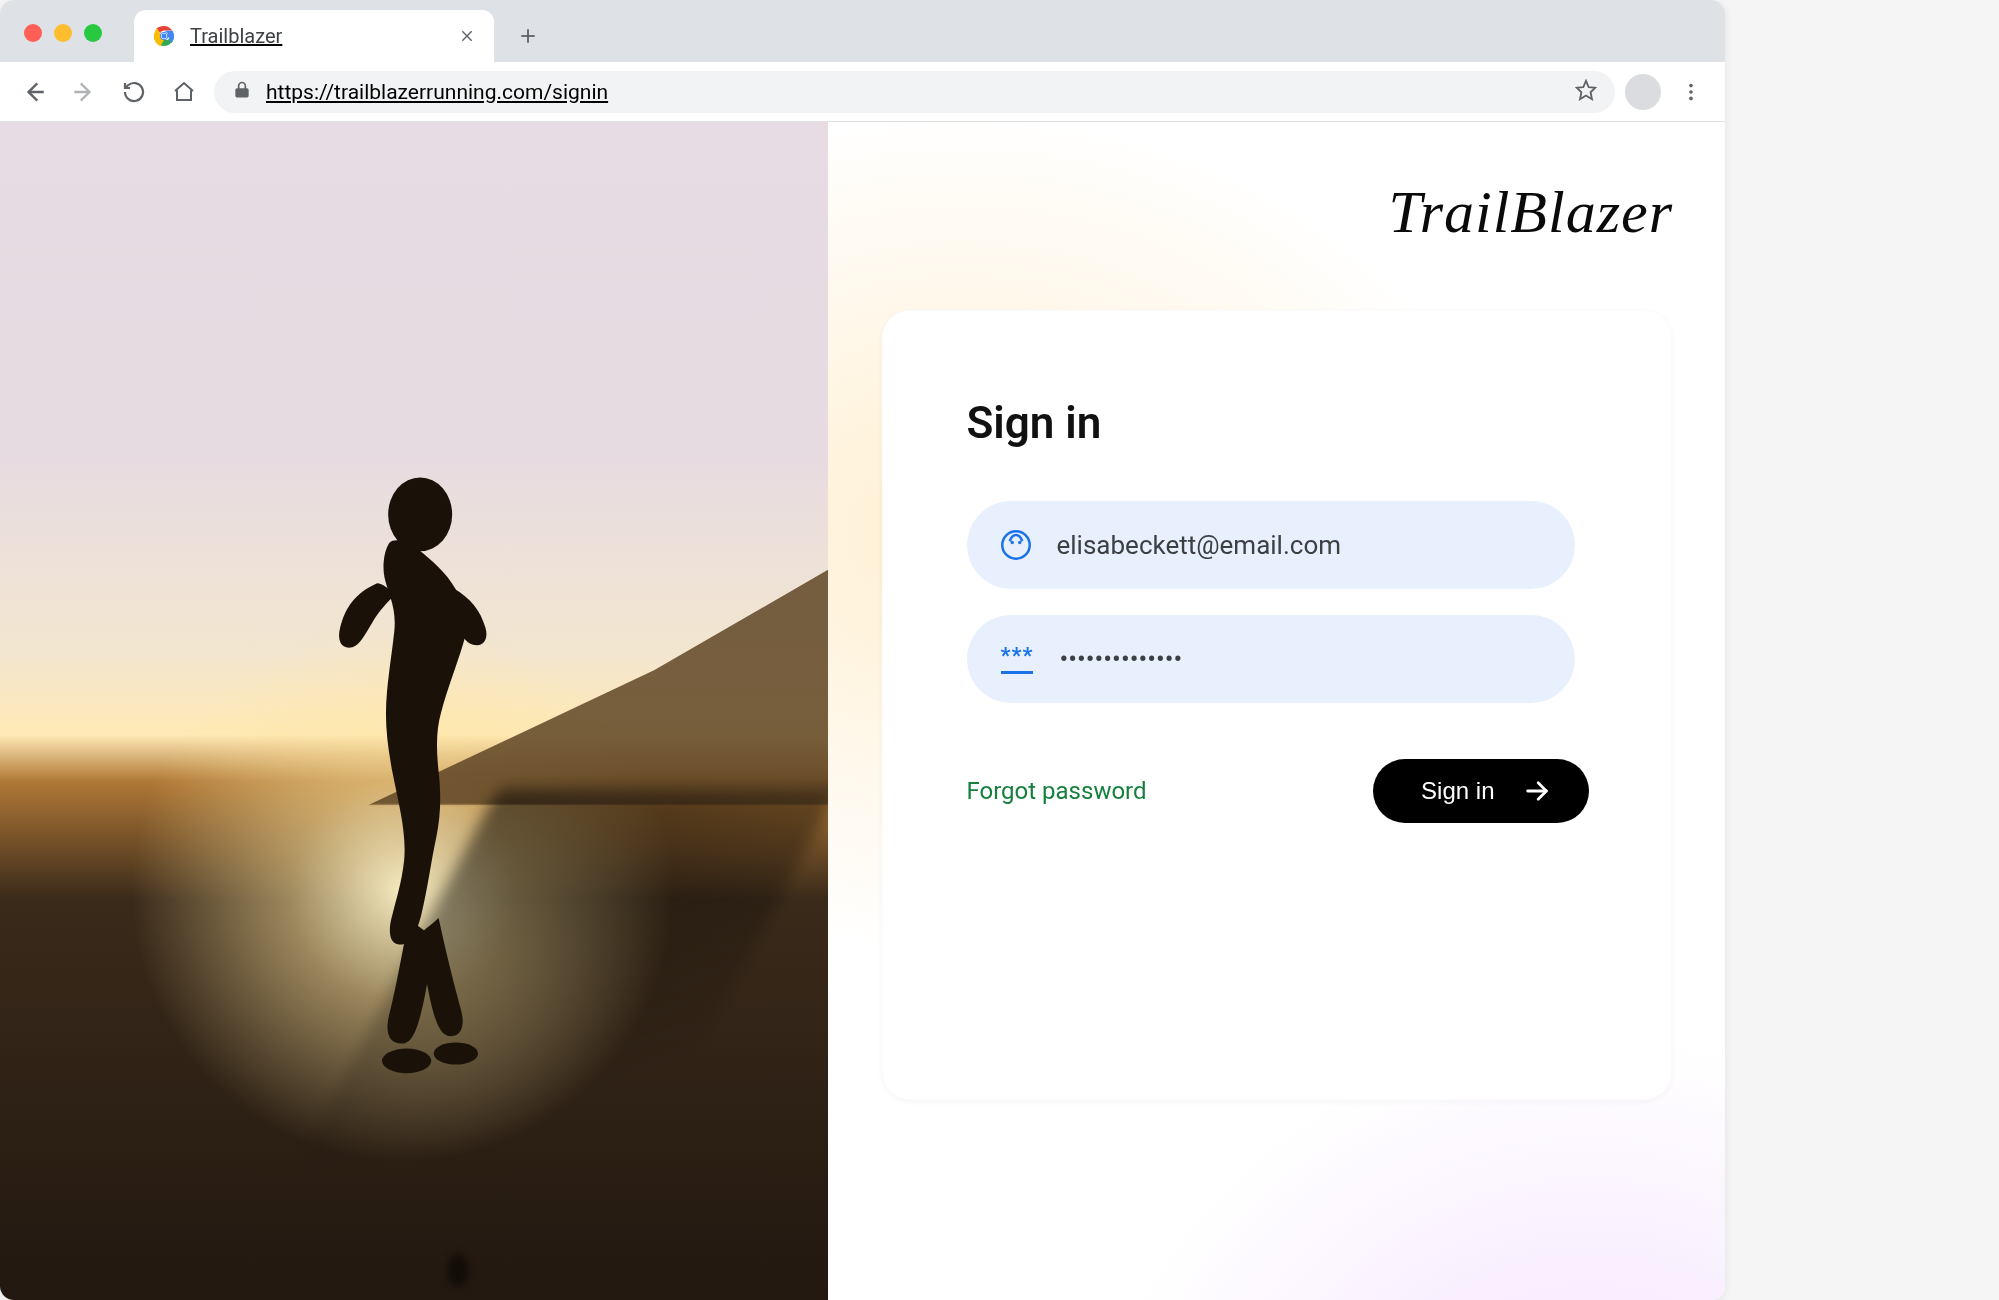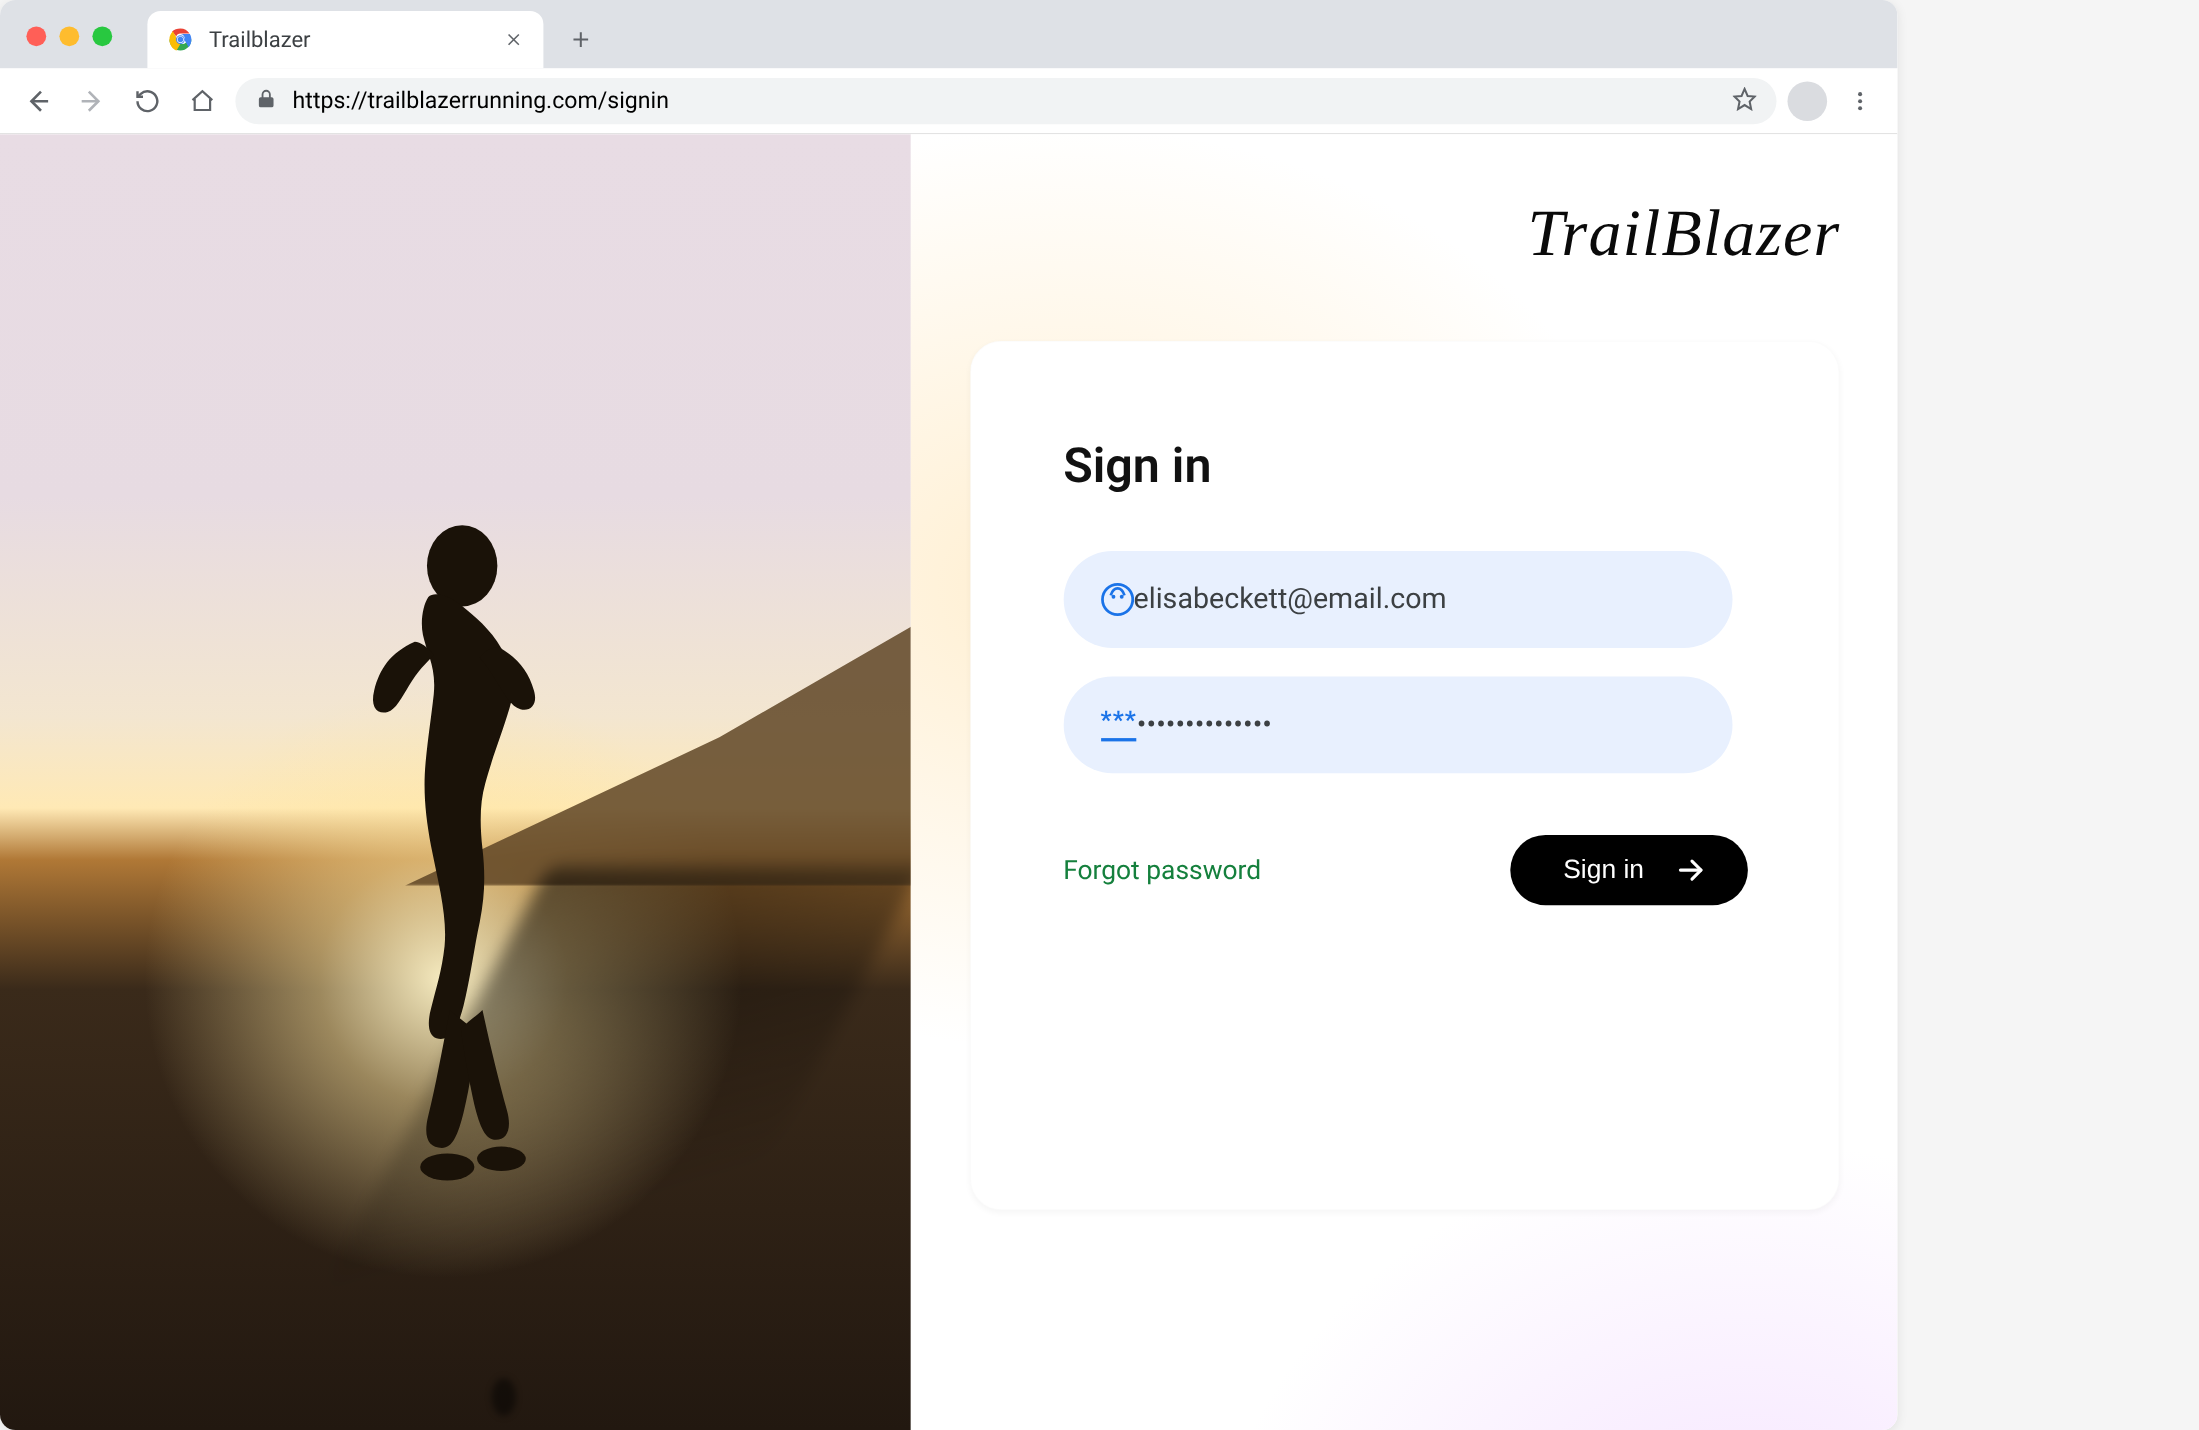--- a/index.html
+++ b/index.html
@@ -8,20 +8,21 @@
 
   .browser-window {
     width: 1725px;
     height: 1300px;
     background: #fff;
     border-radius: 14px;
     overflow: hidden;
     display: flex;
     flex-direction: column;
     box-shadow: 0 2px 10px rgba(0,0,0,.08);
+    text-decoration: underline;
   }
 
   
   .tab-strip {
     height: 62px;
     background: #dee1e6;
     display: flex;
     align-items: flex-end;
     padding-left: 14px;
     position: relative;
@@ -215,20 +216,21 @@
     margin-bottom:52px;
   }
   .field {
     width:608px;
     height:88px;
     background:#e8f0fe;
     border-radius:44px;
     display:flex;
     align-items:center;
     padding:0 34px;
+    gap:26px;
     margin-bottom:26px;
   }
   .field .ficon { flex:none; display:flex; }
   .field input {
     border:none;background:transparent;outline:none;
     font-size:26px;color:#3c4043;width:100%;
     font-family:inherit;
   }
   .pw-icon {
     color:#1a73e8;font-weight:700;font-size:22px;

